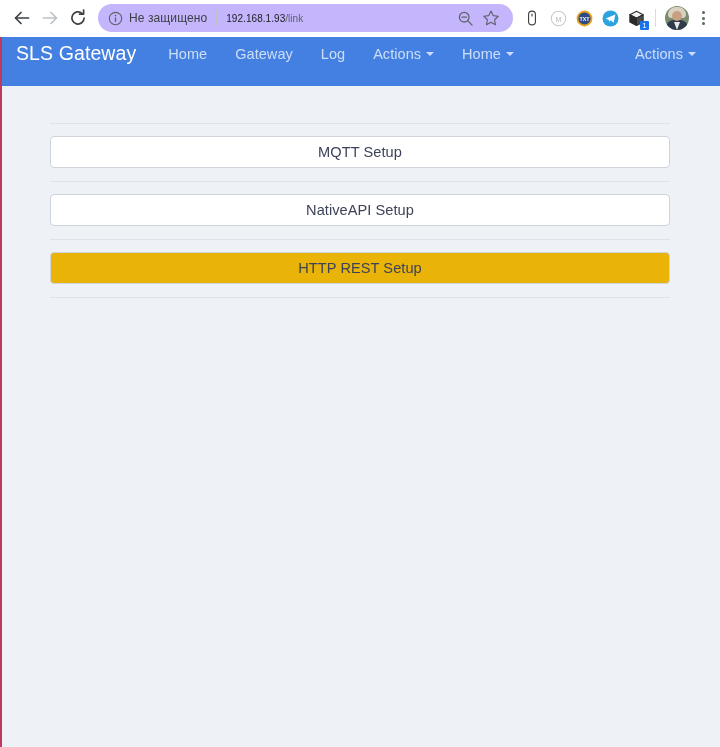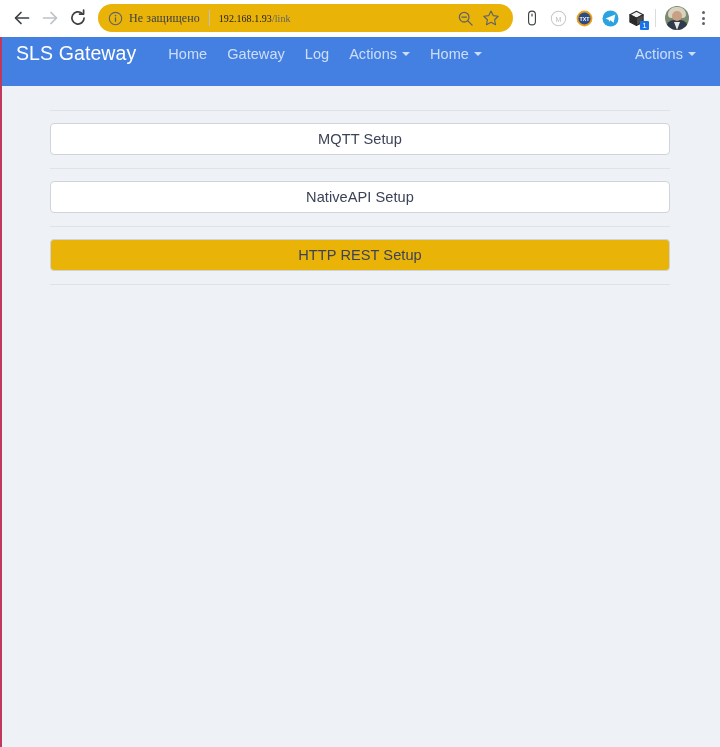--- a/index.html
+++ b/index.html
@@ -29,28 +29,27 @@
     border-radius: 50%;
     flex: 0 0 auto;
     cursor: pointer;
   }
   .nav-btn svg { display: block; }
 
   #omnibox {
     flex: 1 1 auto;
     height: 28px;
     margin: 0 6px 0 6px;
-    background: #eab308;
+    background: #c4b5fd;
     border-radius: 14px;
     display: flex;
     align-items: center;
     padding: 0 10px 0 10px;
     min-width: 0;
     cursor: text;
-    font-family: Liberation Serif, serif;
   }
   #security-chip {
     display: flex; align-items: center;
     flex: 0 0 auto;
     margin-right: 6px;
   }
   #security-chip .info-icon { margin-right: 6px; display: flex; }
   #security-text {
     font-size: 12px;
     color: #3c4043;
@@ -184,21 +183,21 @@
     font-size: 19.5px;
     margin-right: 22px;
     margin-left: 2px;
     white-space: nowrap;
     cursor: pointer;
     letter-spacing: 0.1px;
   }
   #navbar-links {
     display: flex;
     align-items: flex-end;
-    gap: 0px;
+    gap: 8px;
   }
   .nav-link {
     color: rgba(255,255,255,0.73);
     font-size: 14.5px;
     padding: 0 10px;
     white-space: nowrap;
     cursor: pointer;
     display: flex;
     align-items: center;
     letter-spacing: 0.05px;
@@ -218,21 +217,21 @@
     justify-content: center;
   }
 
   
   #content {
     padding: 0;
     position: relative;
   }
   #link-list {
     width: 620px;
-    margin: 3px auto;
+    margin: 16px auto;
     padding-top: 21px;
   }
   .divider {
     height: 1px;
     background: #dfe3e9;
     border: 0;
     margin: 0;
     width: 100%;
   }
   .setup-row {

